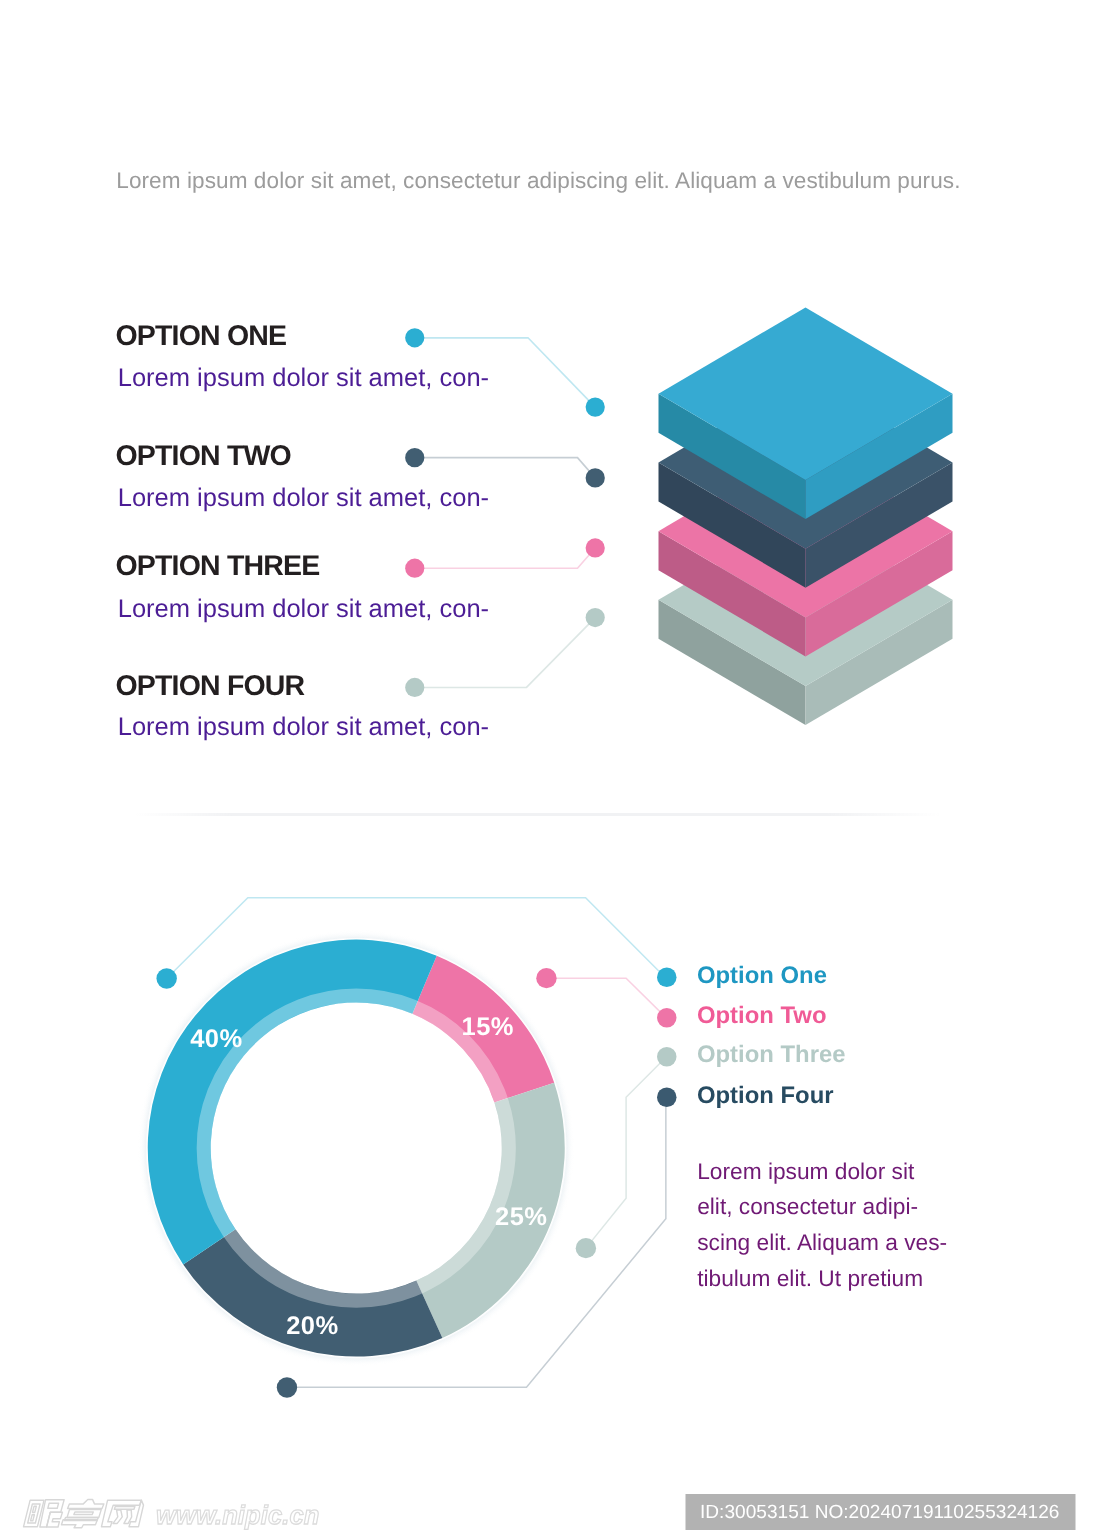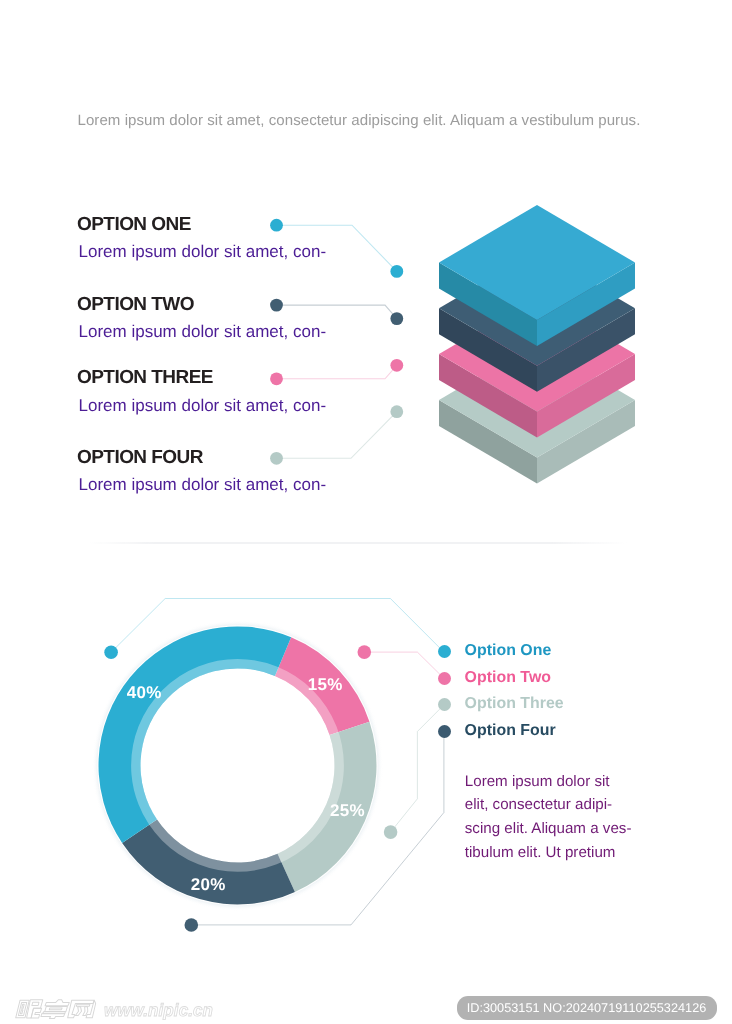--- a/index.html
+++ b/index.html
@@ -51,21 +51,21 @@
   #wm-text { font-size:17.6px; letter-spacing:0.1px;
              font-family:"Liberation Sans", sans-serif; font-style:italic;
              margin-left:7.8px; font-weight:bold; line-height:21px;
              color:transparent; -webkit-text-stroke:0.85px #dcdcdc;
              transform:scaleX(0.965); transform-origin:left top;
              white-space:nowrap; }
   #id-badge {
     left:457px; top:984px; width:259.8px; height:24.2px;
     background:#b2b2b2; color:#ffffff; font-size:12.7px;
     line-height:25px; text-indent:9.7px; letter-spacing:0.02px;
-    box-sizing:border-box; white-space:nowrap; overflow:hidden;border-radius:11px;
+    box-sizing:border-box; white-space:nowrap; overflow:hidden;
   }
 </style>
 </head>
 <body>
 
 <div id="stage">
 
   <div class="abs" id="intro">
     <div>Lorem ipsum dolor sit amet, consectetur adipiscing elit. Aliquam a vestibulum purus.</div>
   </div>

